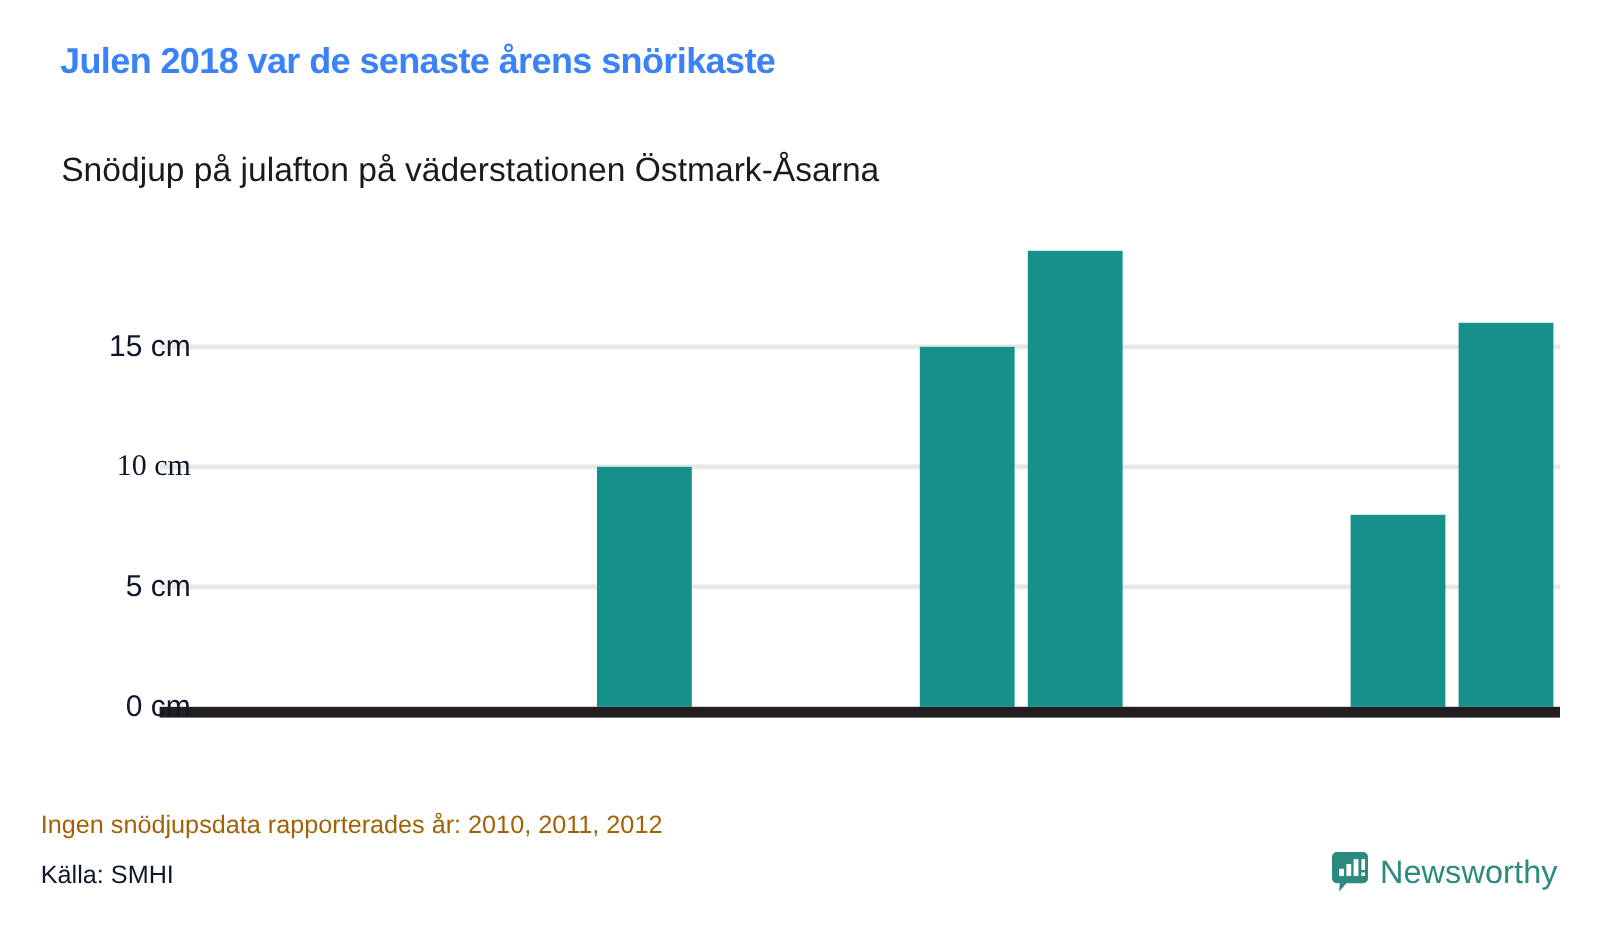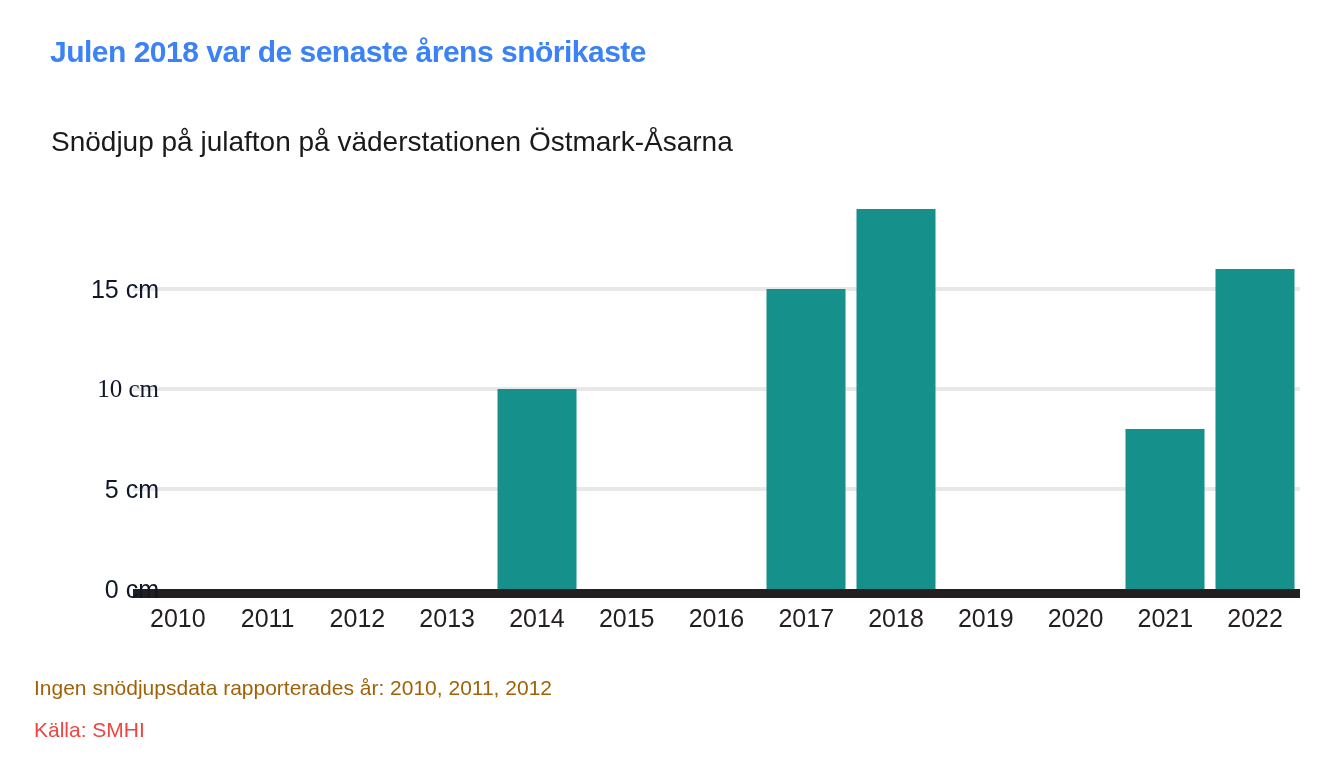--- a/index.html
+++ b/index.html
@@ -118,21 +118,21 @@
     top: 676px;
     font-size: 21px;
     color: #a16207;
     white-space: nowrap;
   }
   .source {
     position: absolute;
     left: 34px;
     top: 718px;
     font-size: 21px;
-    color: #ef4444;
+    color: #0f172a;
     white-space: nowrap;
   }
   .logo {
     position: absolute;
     right: 42px;
     top: 710px;
     display: flex;
     align-items: center;
     gap: 10px;
   }
@@ -189,33 +189,29 @@
         </div>
       </div>
     <div class="baseline"></div>
   </div>
   <div class="yaxis">
       <div class="ytick" style="top: 589px;">0 cm</div>
       <div class="ytick" style="top: 489px;">5 cm</div>
       <div class="ytick" style="top: 389px; font-family: Liberation Serif, serif;">10 cm</div>
       <div class="ytick" style="top: 289px;">15 cm</div>
     </div>
-  <div class="xticks">
-      <div class="xtick">2010</div>
-      <div class="xtick">2011</div>
-      <div class="xtick">2012</div>
-      <div class="xtick">2013</div>
-      <div class="xtick">2014</div>
-      <div class="xtick">2015</div>
-      <div class="xtick">2016</div>
-      <div class="xtick">2017</div>
-      <div class="xtick">2018</div>
-      <div class="xtick">2019</div>
-      <div class="xtick">2020</div>
-      <div class="xtick">2021</div>
-      <div class="xtick">2022</div>
-    </div>
 
   <div class="note">Ingen snödjupsdata rapporterades år: 2010, 2011, 2012</div>
   <div class="source">Källa: SMHI</div>
 
+  <div class="logo">
+    <svg class="logo-mark" viewBox="0 0 30 34">
+      <path d="M4,0 H26 A4,4 0 0 1 30,4 V22 A4,4 0 0 1 26,26 H12 L6,33 L6.4,26 H4 A4,4 0 0 1 0,22 V4 A4,4 0 0 1 4,0 Z" fill="#2c8a7e"></path>
+      <rect x="6" y="14" width="4" height="6" fill="#ffffff"></rect>
+      <rect x="12" y="10" width="4" height="10" fill="#ffffff"></rect>
+      <rect x="18" y="6" width="4" height="14" fill="#ffffff"></rect>
+      <rect x="24.5" y="6" width="3" height="9" fill="#ffffff"></rect>
+      <rect x="24.5" y="17" width="3" height="3" fill="#ffffff"></rect>
+    </svg>
+    <span class="logo-text">Newsworthy</span>
+  </div>
 
 </div>
 
 </body></html>

